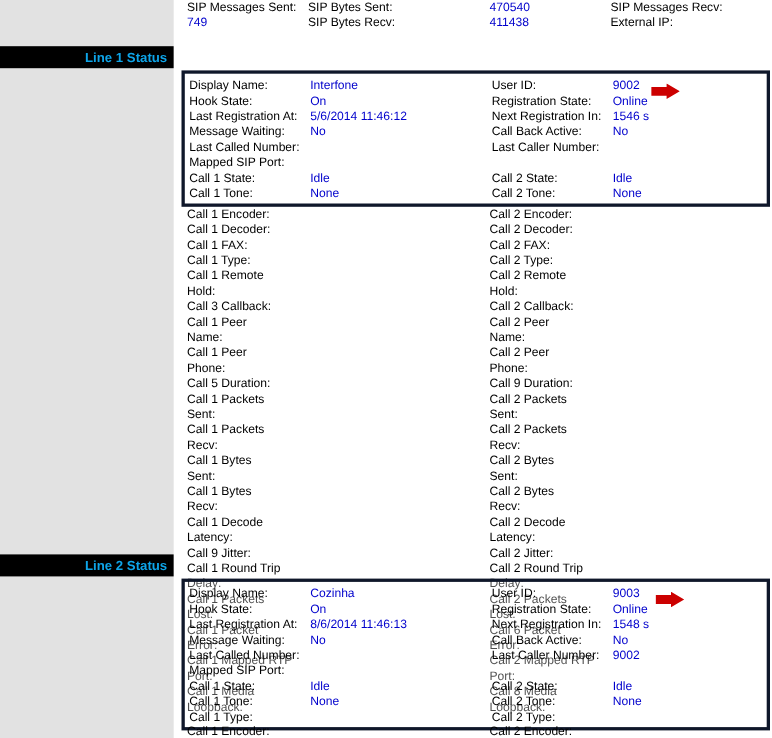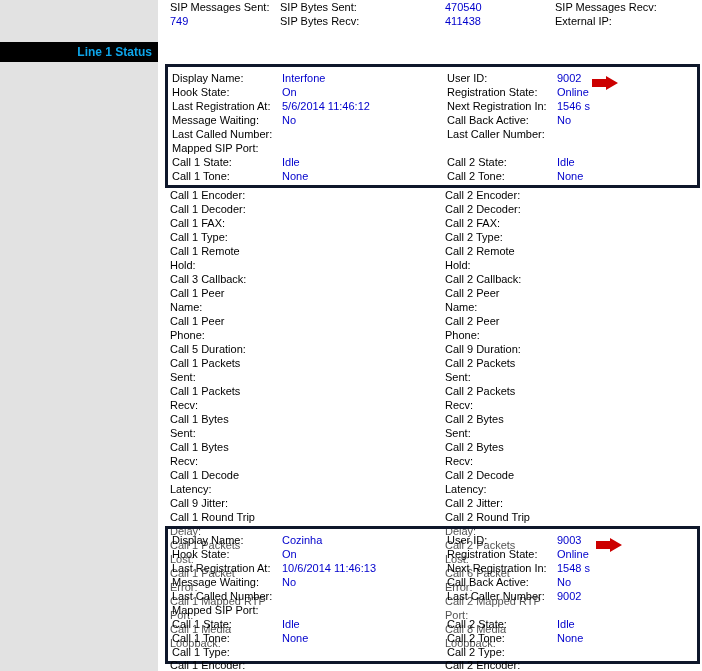--- a/index.html
+++ b/index.html
@@ -23,20 +23,21 @@
   .arrow svg{display:block}
   .arrow1{left:434px;top:76px}
   .arrow2{left:438px;top:538px}
 </style>
 </head>
 <body>
 
 <div class="page">
   <div class="leftcol">
     <div class="hdr hdr1">Line 1 Status</div>
+    <div class="hdr hdr2">Line 2 Status</div>
   </div>
 
   <div class="maincol">
 
     <div class="topblk grid">
       <div class="lbl">SIP Messages Sent:</div>
       <div class="lbl">SIP Bytes Sent:</div>
       <div class="val">470540</div>
 
       <div class="lbl">SIP Messages Recv:</div>
@@ -235,21 +236,21 @@
         <div class="val">Cozinha</div>
         <div class="lbl">User ID:</div>
         <div class="val">9003</div>
 
         <div class="lbl">Hook State:</div>
         <div class="val">On</div>
         <div class="lbl">Registration State:</div>
         <div class="val">Online</div>
 
         <div class="lbl">Last Registration At:</div>
-        <div class="val">10/6/2014 11:46:13</div>
+        <div class="val">8/6/2014 11:46:13</div>
         <div class="lbl">Next Registration In:</div>
         <div class="val">1548 s</div>
 
         <div class="lbl">Message Waiting:</div>
         <div class="val">No</div>
         <div class="lbl">Call Back Active:</div>
         <div class="val">No</div>
 
         <div class="lbl">Last Called Number:</div>
         <div class="val"></div>

